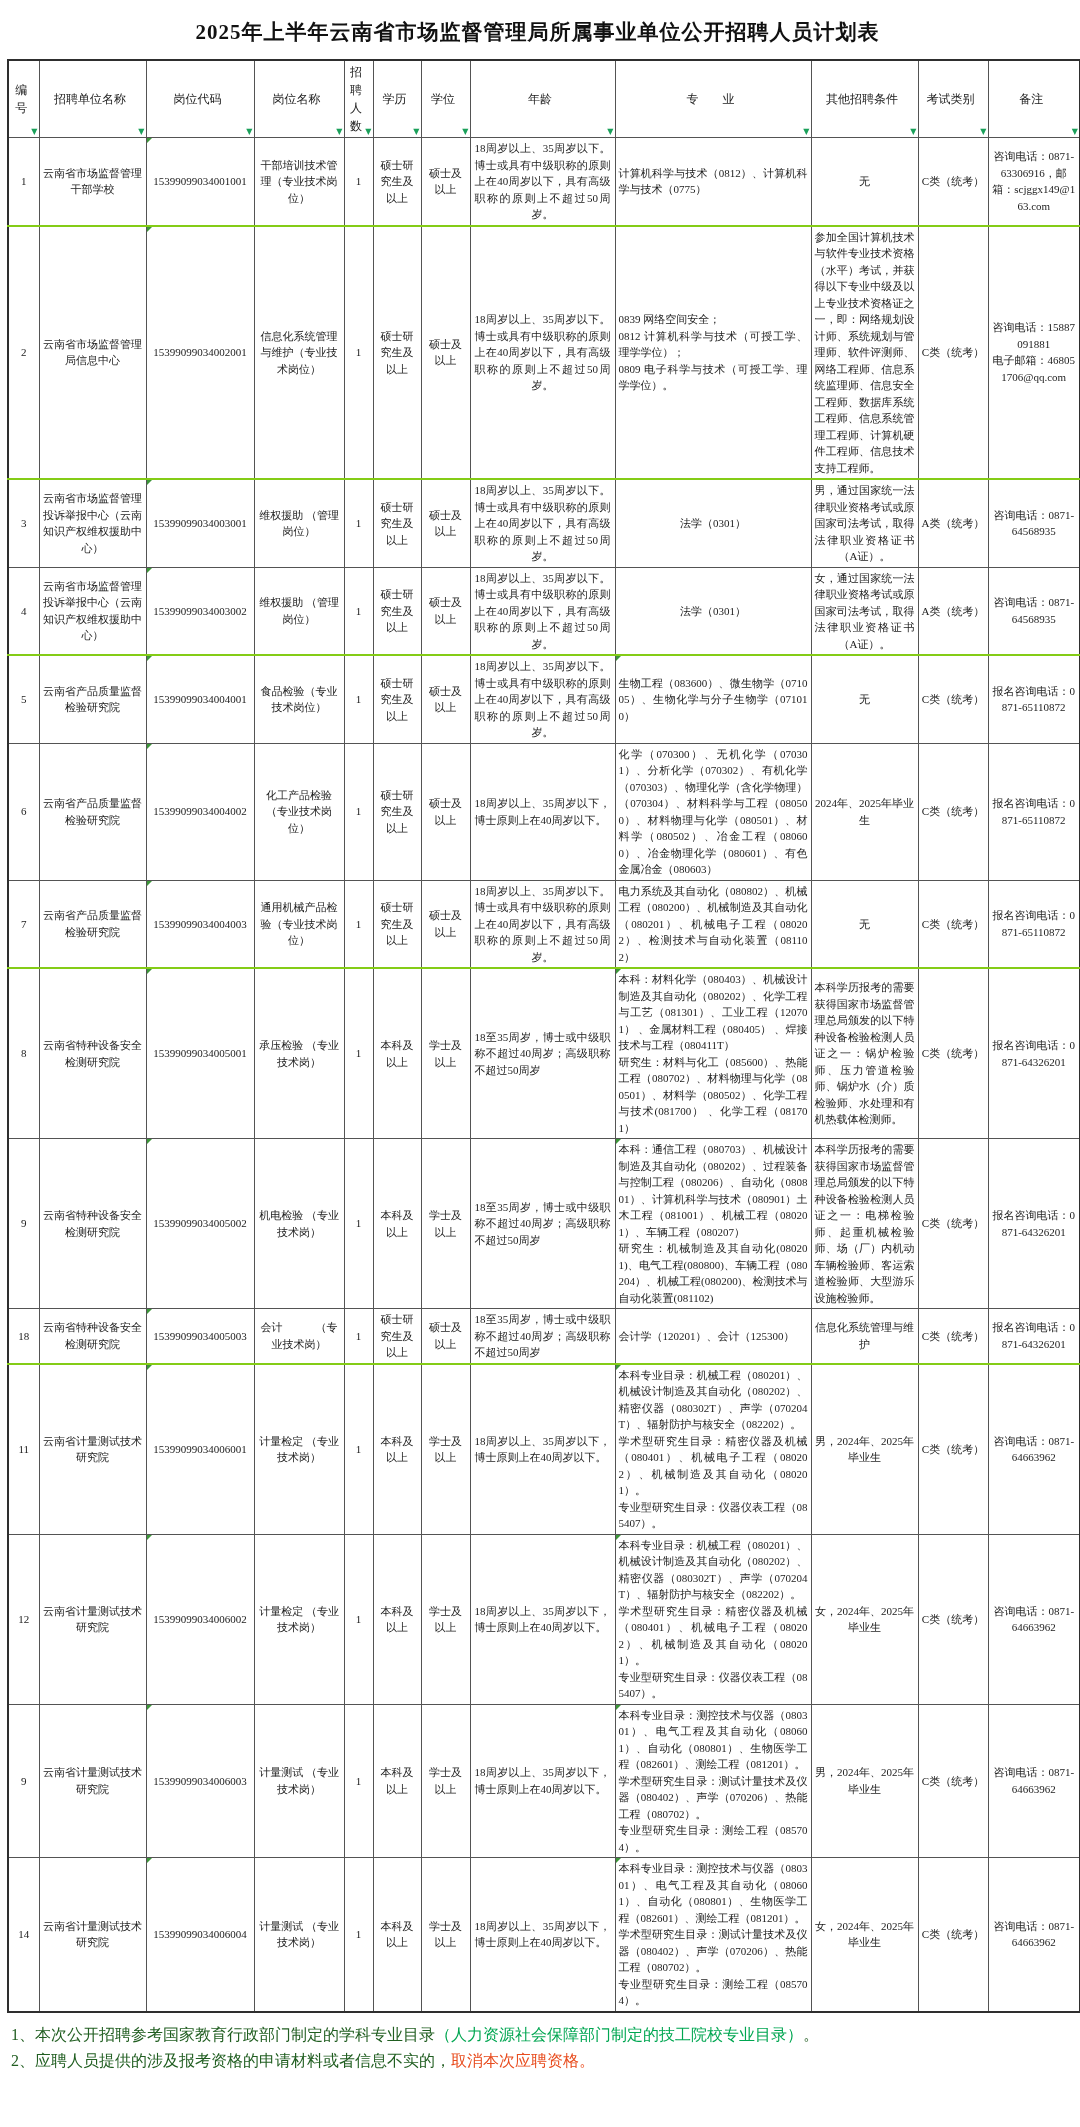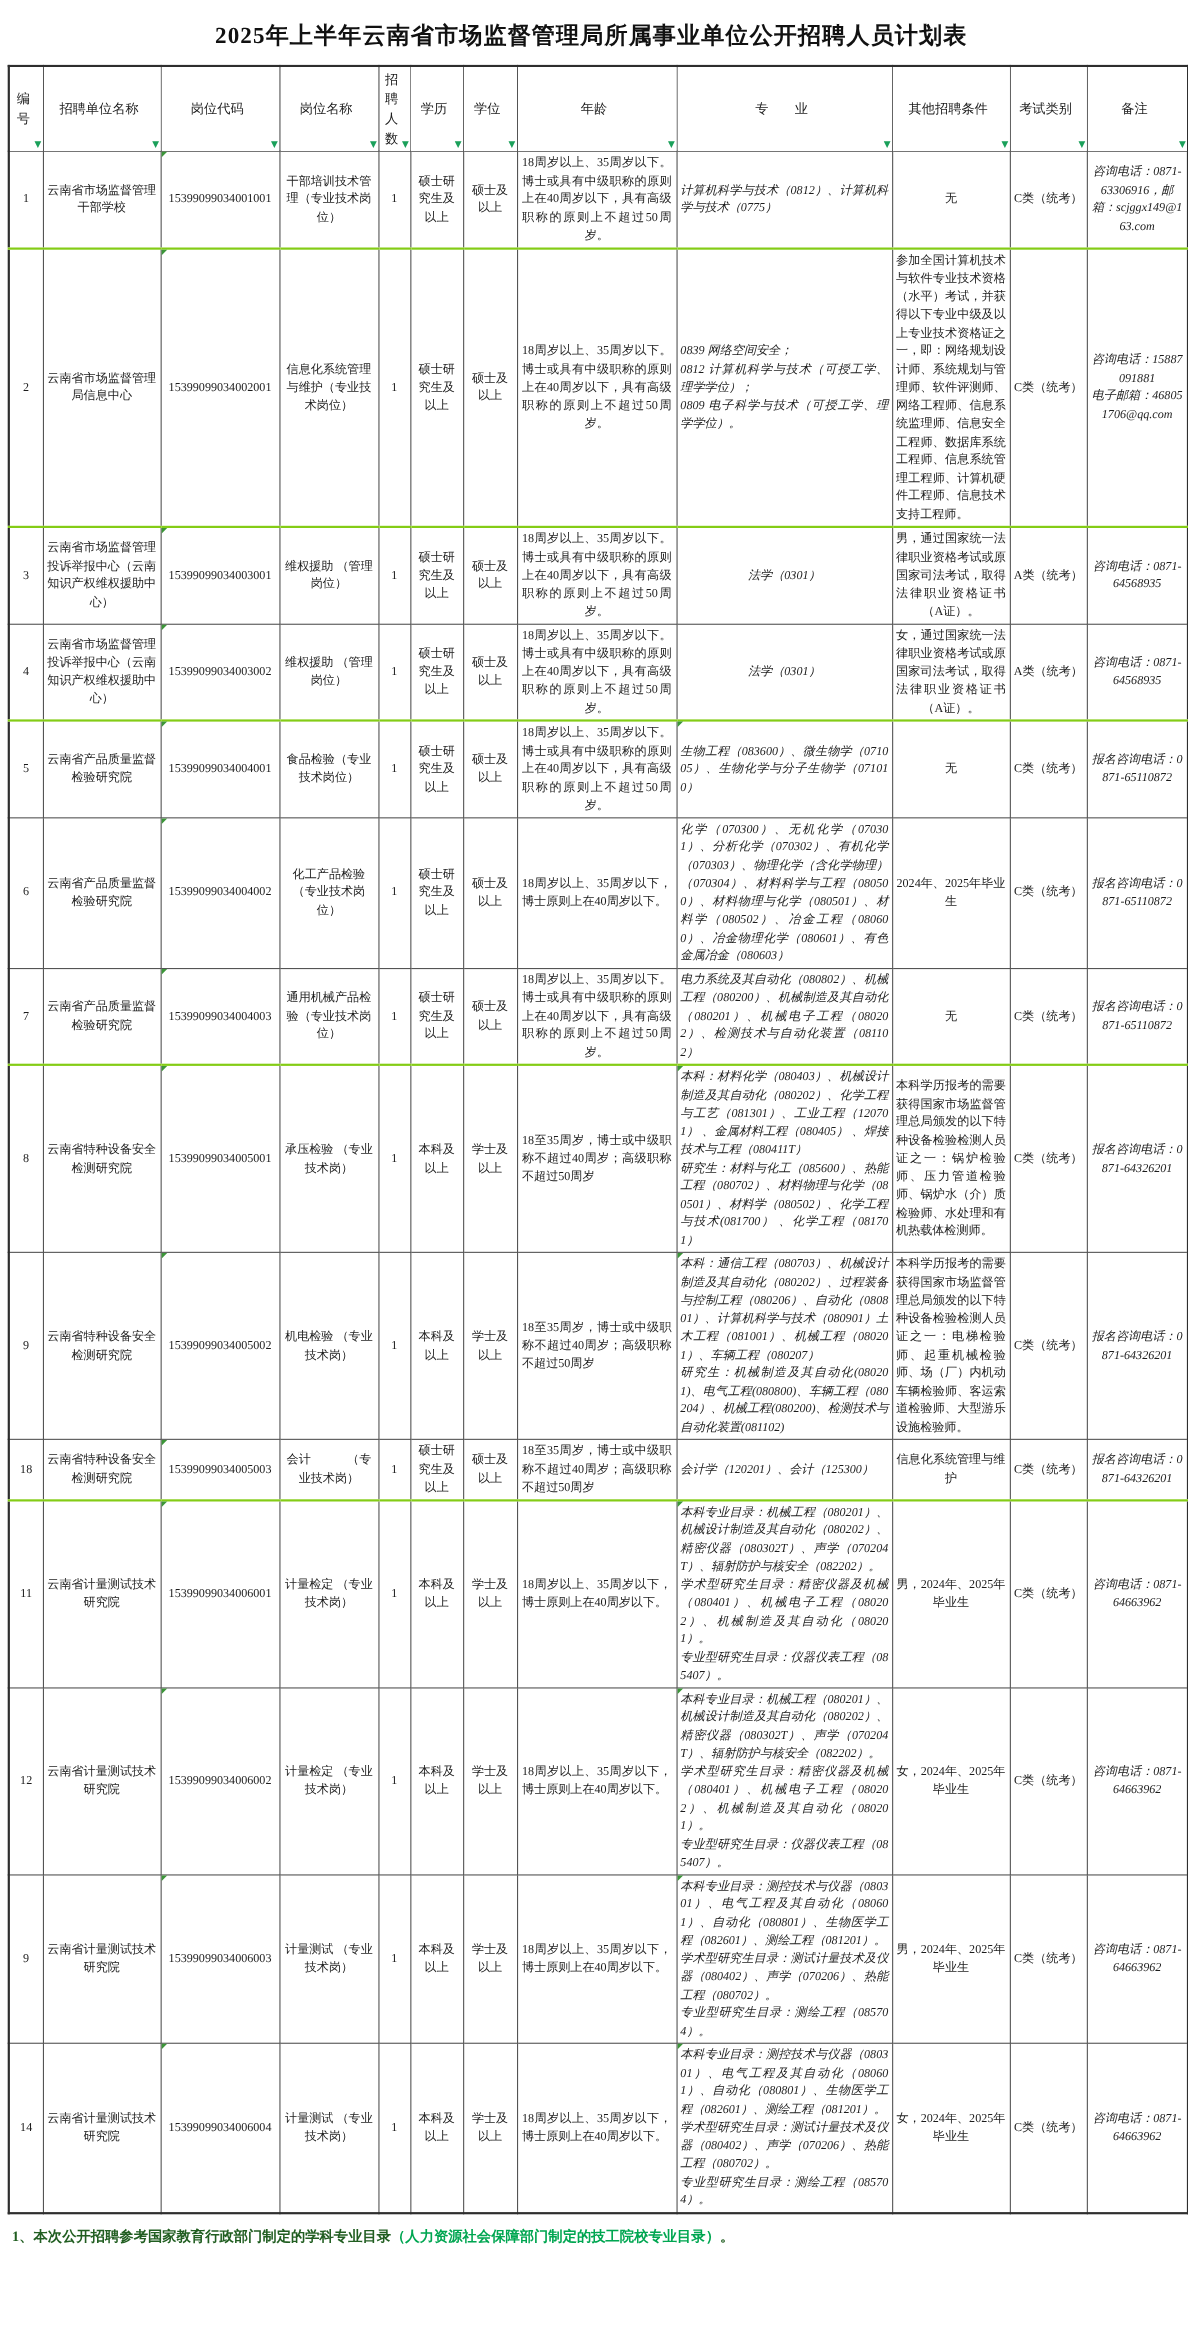--- a/index.html
+++ b/index.html
@@ -54,39 +54,39 @@
   }
   thead th{
     font-size:12px;
     font-weight:normal;
     height:40px;
     padding:2px 8px 2px 3px;
     background:#fff;
   }
   tr.grp td{border-top:2px solid #84cc16;}
   td{height:30px;}
-  td.k-major, td.k-note{white-space:pre-line;font-style:italic;}
+  td.k-major, td.k-note{white-space:pre-line;}
   td.k-age{padding:2px 4px;}
   .just{text-align:justify;text-align-last:left;margin-left:15px;}
   .dist{text-align:justify;text-align-last:center;}
   .flt{
     position:absolute;right:1px;bottom:1px;
     font-size:8px;line-height:1;
     color:var(--filter_green);
     font-family:"DejaVu Sans",sans-serif;
   }
   .tri::before{
     content:"";position:absolute;top:0;left:0;
     border-top:5px solid var(--marker_green);
     border-right:5px solid transparent;
   }
   .notes{
     padding:9px 4px 14px 4px;
-    font-size:13px;
-    font-weight:bold;
+    font-size:16px;
+    font-weight:normal;
     line-height:1.65;
     color:var(--footnote_green);
   }
   .notes .bright{color:var(--footnote_bright_green);}
   .notes .red{color:var(--footnote_red);}
 </style>
 </head>
 <body>
 
 <div class="sheet">
@@ -339,14 +339,15 @@
 专业型研究生目录：测绘工程（085704）。</td>
           <td class="c9 k-other">女，2024年、2025年毕业生</td>
           <td class="c10 k-exam">C类（统考）</td>
           <td class="c11 k-note">咨询电话：0871-64663962</td>
         </tr>
       </tbody>
   </table>
 
   <div class="notes">
     <div><span>1、本次公开招聘参考国家教育行政部门制定的学科专业目录</span><span class="bright">（人力资源社会保障部门制定的技工院校专业目录）</span><span>。</span></div>
+    <div><span>2、应聘人员提供的涉及报考资格的申请材料或者信息不实的，</span><span class="red">取消本次应聘资格。</span></div>
   </div>
 </div>
 
 </body></html>

